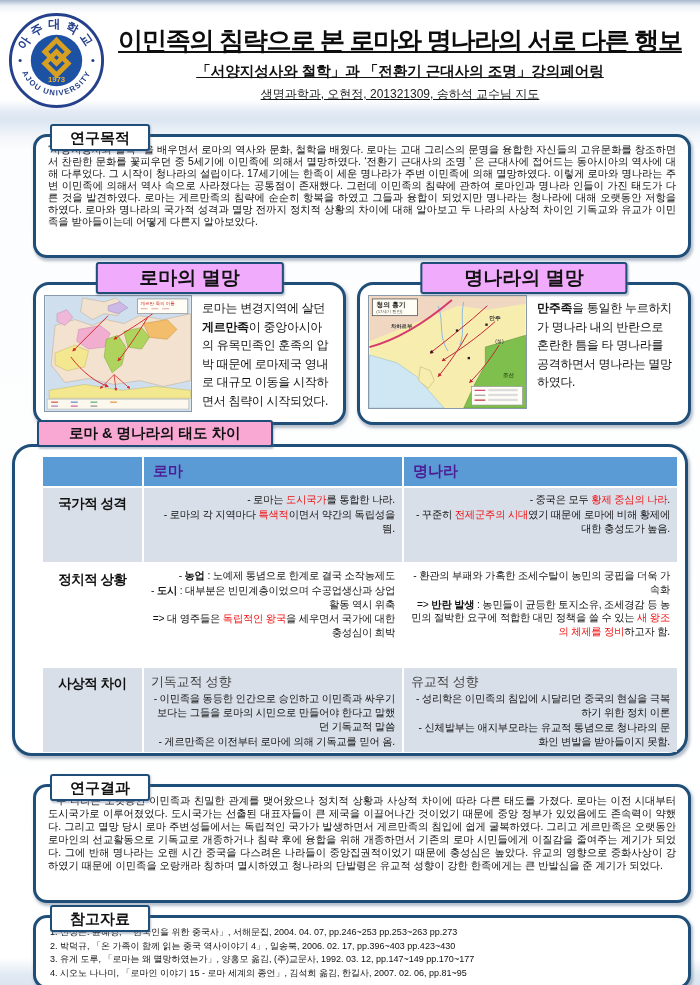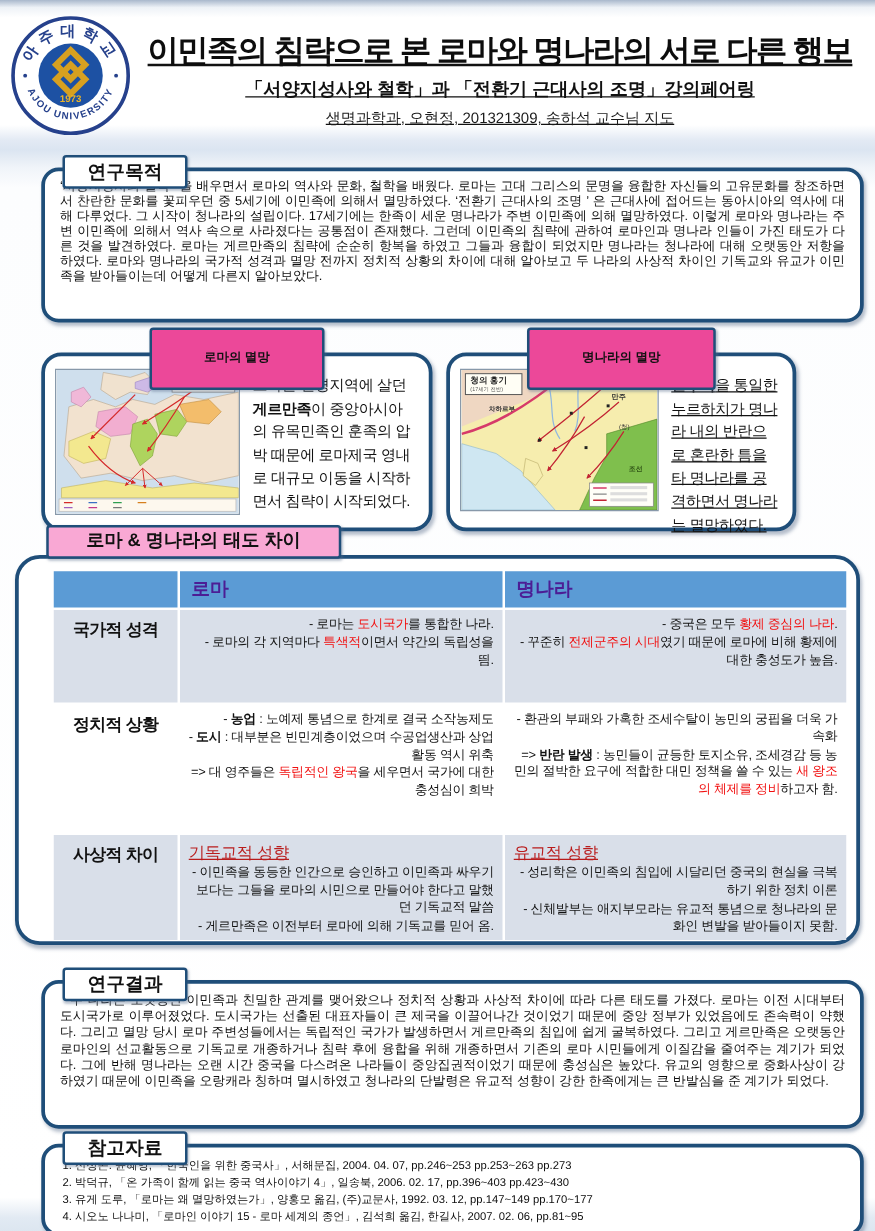--- a/index.html
+++ b/index.html
@@ -30,39 +30,39 @@
   .titles { position:absolute; left:108px; right:8px; top:24px; text-align:center;text-decoration:underline; }
   .h-title { font-size:25px; font-weight:bold; letter-spacing:-1.2px; color:#0d0d0d; }
   .h-sub { font-size:14.5px; font-weight:bold; margin-top:5px; }
   .h-by { font-size:12px; margin-top:5px; color:#1a1a1a; }
 
   
   .bodytext { font-size:10.3px; line-height:1.17; text-align:justify; padding:7px 12px; color:#0d0d0d; }
   .bodytext2 { font-size:10.3px; line-height:1.27; text-align:justify; padding:7px 12px; text-indent:8px; color:#0d0d0d; }
 
   
-  .fall-tab { left:50%; top:-23px; transform:translateX(-50%); background:#ec4899; font-size:10px; padding:17px 42px; }
+  .fall-tab { left:50%; top:-23px; transform:translateX(-50%); background:#f0abfc; font-size:19px; padding:3px 42px; }
   .fall-flex { display:flex; padding:10px 8px 8px 8px; }
   .mapbox { flex:0 0 auto; border:1px solid #8899aa; background:#fff; }
   .fall-text { font-size:12px; line-height:1.55; padding:4px 4px 0 10px; letter-spacing:-0.3px; }
 
   
   .cmp-table {
     position:absolute; left:28px; top:10px;
     display:grid; grid-template-columns:99px 258px 273px;
     grid-template-rows:29px 74px 102px 84px; gap:2px;
   }
   .th { background:#5b9bd5; color:#4c1d95; font-weight:bold; font-size:15px; display:flex; align-items:center; padding-left:9px; }
   .rowlab { font-weight:bold; font-size:13.5px; display:flex; justify-content:center; padding-top:7px; letter-spacing:-0.5px; }
   .shade { background:#d9dfe9; }
   .cell { font-size:10.3px; line-height:1.34; padding:5px 7px 2px 7px; letter-spacing:-0.2px; }
   .cell p { margin:0 0 1px 0;text-align:right; }
   .rd { color:#f10f0f; }
   .bd { font-weight:bold; }
-  .cell h4 { font-size:13px; font-weight:normal; color:#b91c1c; margin:0 0 2px 0;text-decoration:underline; }
+  .cell h4 { font-size:13px; font-weight:normal; color:#404040; margin:0 0 2px 0; }
 
   
   .reflist { font-size:9px; line-height:1.5; padding:8px 12px 0 14px; color:#0d0d0d; }
 </style>
 </head>
 <body>
 
 <div class="poster">
 
   <div class="hdr">
@@ -141,21 +141,21 @@
               <line x1="46" y1="112" x2="53" y2="112" stroke="#777"></line>
             </g>
         </svg>
       </div>
       <div class="fall-text">
         <span>로마는 변경지역에 살던 </span><span class="bd">게르만족</span><span>이 중앙아시아의 유목민족인 훈족의 압박 때문에 로마제국 영내로 대규모 이동을 시작하면서 침략이 시작되었다.</span>
       </div>
     </div>
   </div>
 
-  <div class="panel" style="left:357px; top:282px; width:280px; height:143px; border-radius:16px;text-decoration:underline;">
+  <div class="panel" style="left:357px; top:282px; width:334px; height:143px; border-radius:16px;">
     <div class="tab fall-tab">명나라의 멸망</div>
     <div class="fall-flex">
       <div class="mapbox" style="width:159px; height:114px;">
         <svg viewBox="0 0 159 114" width="157" height="112">
           <defs>
             <marker id="ar2" viewBox="0 0 6 6" refX="5" refY="3" markerWidth="4" markerHeight="4" orient="auto">
                 <path d="M0,0 L6,3 L0,6 z" fill="#c22433"></path>
               </marker>
           </defs>
           <rect width="159" height="114" fill="#f6edae"></rect>

